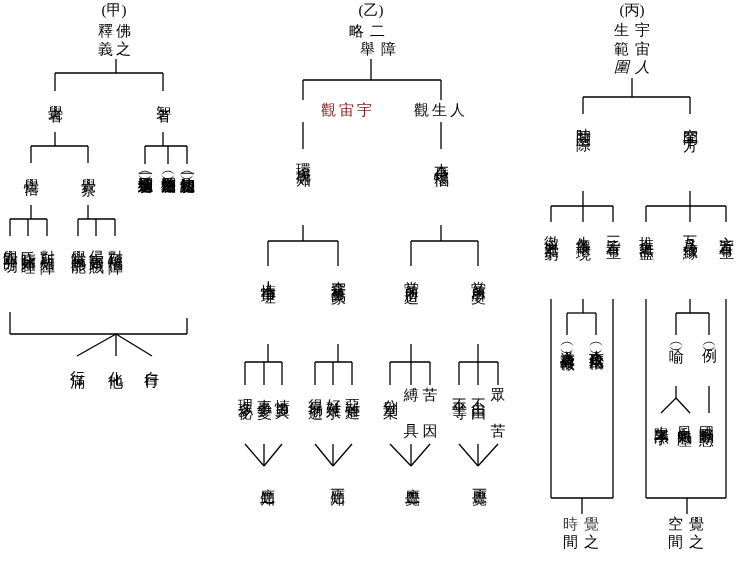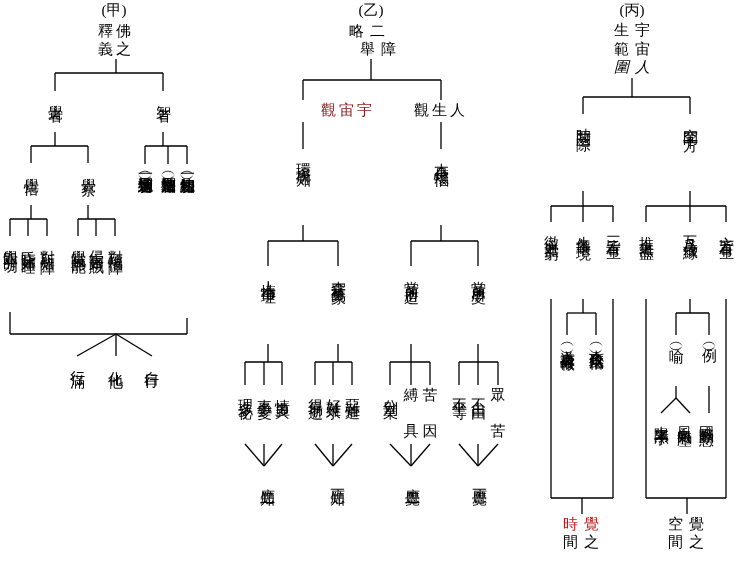--- a/index.html
+++ b/index.html
@@ -201,17 +201,17 @@
     <div class="node v" style="left: 646px; top: 224px; letter-spacing: 3px; color: rgb(0, 0, 0);">推之無盡</div>
     <div class="node v" style="left: 690px; top: 224px; letter-spacing: 3px; color: rgb(0, 0, 0);">互爲依緣</div>
     <div class="node v" style="left: 726px; top: 224px; letter-spacing: 3px; color: rgb(0, 0, 0);">方皆有生</div>
     <div class="node v" style="left: 567px; top: 337px; letter-spacing: 1px; color: rgb(0, 0, 0);">︵六道︶身壽依報</div>
     <div class="node v" style="left: 596px; top: 337px; letter-spacing: 1px; color: rgb(0, 0, 0);">︵古今︶政治風俗</div>
     <div class="node v" style="left: 676px; top: 337px; letter-spacing: 0px; color: rgb(0, 0, 0);">︵喻︶</div>
     <div class="node v" style="left: 709px; top: 337px; letter-spacing: 0px; color: rgb(0, 0, 0);">︵例︶</div>
     <div class="node v" style="left: 661px; top: 414px; letter-spacing: 2px; color: rgb(0, 0, 0);">太陽黑子</div>
     <div class="node v" style="left: 684px; top: 414px; letter-spacing: 2px; color: rgb(0, 0, 0);">風向氣壓</div>
     <div class="node v" style="left: 706px; top: 414px; letter-spacing: 2px; color: rgb(0, 0, 0);">國際動態</div>
-    <div class="node h" style="left: 584px; top: 517px; letter-spacing: 6px; color: #b91c1c;">時覺</div>
+    <div class="node h" style="left: 584px; top: 517px; letter-spacing: 6px; color: #404040;">時覺</div>
     <div class="node h" style="left: 584px; top: 535px; letter-spacing: 6px; color: rgb(0, 0, 0);">間之</div>
     <div class="node h" style="left: 689px; top: 517px; letter-spacing: 6px; color: rgb(0, 0, 0);">空覺</div>
     <div class="node h" style="left: 689px; top: 535px; letter-spacing: 6px; color: rgb(0, 0, 0);">間之</div>
   </div>
 
 </body></html>

